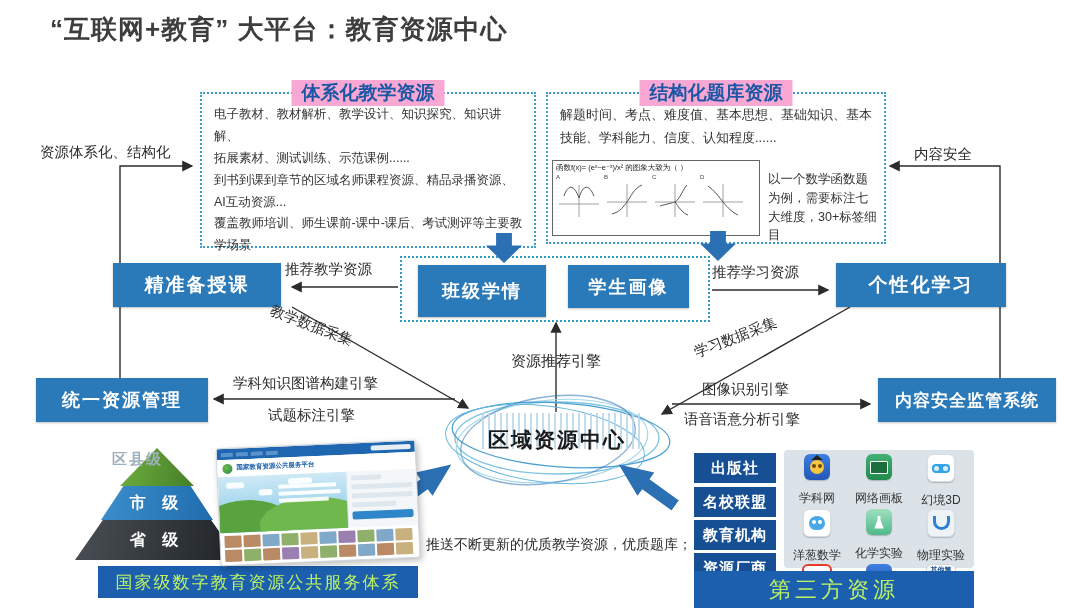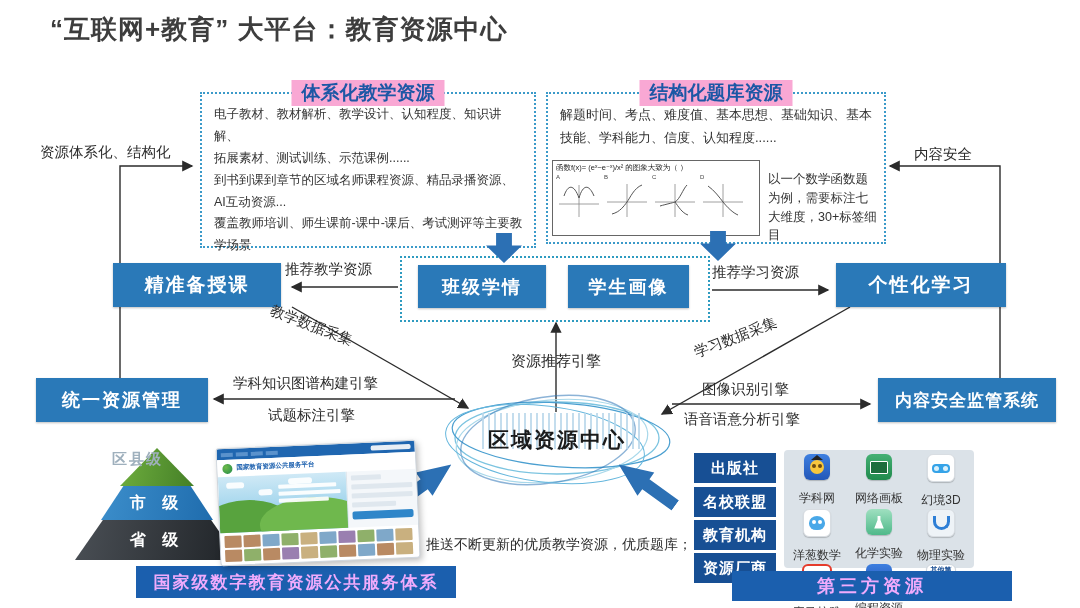--- a/index.html
+++ b/index.html
@@ -24,21 +24,21 @@
   .mathbox .formula{font-size:7.5px;color:#222;white-space:nowrap;overflow:hidden;}
   .graphs{display:flex;gap:2px;margin-top:1px;}
   .gopt{font-size:6px;color:#444;text-align:left;line-height:1;}
   .note{left:768px;top:170px;width:112px;font-size:12.5px;color:#333;line-height:1.5;z-index:3;}
   
   .tier{position:absolute;display:flex;align-items:center;justify-content:center;color:#fff;font-weight:bold;}
   .tier1{left:120px;top:448px;width:74px;height:38px;background:linear-gradient(100deg,#6fae3e,#447f27);clip-path:polygon(50% 0,100% 100%,0 100%);}
   .tier2{left:101px;top:486px;width:112px;height:34px;background:linear-gradient(100deg,#3c8ecb,#1f6cad);clip-path:polygon(20% 0,80% 0,100% 100%,0 100%);font-size:16px;letter-spacing:6px;}
   .tier3{left:75px;top:520px;width:164px;height:40px;background:linear-gradient(100deg,#4a4f55,#1f2327);clip-path:polygon(17% 0,83% 0,100% 100%,0 100%);font-size:16px;letter-spacing:6px;}
   .tier0-label{left:112px;top:450px;font-size:15px;font-weight:bold;color:#9fb0bd;letter-spacing:2px;z-index:2;}
-  .banner{background:#1b5fae;color:#f0abfc;font-weight:bold;display:flex;align-items:center;justify-content:center;z-index:3;letter-spacing:2px;margin-left:38px;}
+  .banner{background:#1b5fae;color:#bef264;font-weight:normal;display:flex;align-items:center;justify-content:center;z-index:3;letter-spacing:2px;}
   
   .site{left:218px;top:444px;width:198px;height:116px;background:#fff;border:1px solid #cfd6dd;border-radius:3px;transform:rotate(-2.5deg);box-shadow:2px 3px 6px rgba(0,0,0,.25);z-index:4;overflow:hidden;}
   .site .nav{height:11px;background:#1f66b0;display:flex;align-items:center;gap:3px;padding:0 4px;}
   .site .nav i{display:block;width:12px;height:4px;background:#5a92cc;}
   .site .nav .srch{margin-left:auto;width:40px;height:5px;background:#e8eef5;border-radius:2px;}
   .site .logo-row{height:17px;display:flex;align-items:center;gap:4px;padding:0 5px;background:#fff;}
   .site .logo-dot{width:10px;height:10px;border-radius:50%;background:radial-gradient(circle at 35% 35%,#6fba4a,#1f8a4c);}
   .site .site-name{font-size:6.5px;font-weight:bold;color:#1a5fae;white-space:nowrap;}
   .site .hero{position:relative;height:56px;display:flex;}
   .site .scene{position:relative;width:128px;background:linear-gradient(#cfe9f6,#9fd4ec 60%,#7cc3e4);overflow:hidden;}
@@ -114,21 +114,21 @@
       <ellipse cx="548" cy="440" rx="88" ry="43" stroke="#2e75b6" stroke-width="1.4" opacity="0.55" transform="rotate(-9 548 440)"></ellipse>
       <ellipse cx="545" cy="444" rx="100" ry="38" stroke="#66b7dd" stroke-width="1" transform="rotate(7 545 444)"></ellipse>
     </g>
   </svg>
 
   <div class="abs title">“互联网+教育” 大平台：教育资源中心</div>
 
   <div class="abs dashbox" style="left:200px;top:92px;width:332px;height:152px;">
     <div class="dtitle">体系化教学资源</div>
     <div class="dbody">
-      <div>电子教材、教材解析、教学设计、认知程度、知识讲解、</div>
+      <div>电子教材、教材解析、教学设计、知识探究、知识讲解、</div>
       <div>拓展素材、测试训练、示范课例......</div>
       <div>到书到课到章节的区域名师课程资源、精品录播资源、AI互动资源...</div>
       <div>覆盖教师培训、师生课前-课中-课后、考试测评等主要教学场景</div>
     </div>
   </div>
 
   <div class="abs dashbox" style="left:546px;top:92px;width:336px;height:148px;">
     <div class="dtitle">结构化题库资源</div>
     <div class="dbody" style="font-size:13px;">
       <div>解题时间、考点、难度值、基本思想、基础知识、基本技能、学科能力、信度、认知程度......</div>
@@ -168,21 +168,21 @@
           </svg></div>
     </div>
   </div>
   <div class="abs note">以一个数学函数题为例，需要标注七大维度，30+标签细目</div>
 
   <div class="abs down-arrow" style="left:486px;top:233px;"></div>
   <div class="abs down-arrow" style="left:700px;top:231px;"></div>
 
   <div class="abs node" style="left:113px;top:263px;width:168px;height:44px;font-size:19px;">精准备授课</div>
   <div class="abs" style="left:400px;top:256px;width:306px;height:62px;border:2px dotted #2e9bc0;z-index:2;"></div>
-  <div class="abs node" style="left:418px;top:265px;width:128px;height:43px;font-size:18px;">班级学情</div>
+  <div class="abs node" style="left:418px;top:265px;width:128px;height:52px;font-size:18px;">班级学情</div>
   <div class="abs node" style="left:568px;top:265px;width:121px;height:43px;font-size:18px;">学生画像</div>
   <div class="abs node" style="left:836px;top:263px;width:170px;height:44px;font-size:19px;">个性化学习</div>
 
   <div class="abs node" style="left:878px;top:378px;width:178px;height:44px;font-size:17px;letter-spacing:1px;">内容安全监管系统</div>
   <div class="abs node" style="left:36px;top:378px;width:172px;height:44px;font-size:18px;">统一资源管理</div>
 
   <div class="abs lbl" style="left:40px;top:143px;">资源体系化、结构化</div>
   <div class="abs lbl" style="left:914px;top:145px;">内容安全</div>
   <div class="abs lbl" style="left:285px;top:260px;">推荐教学资源</div>
   <div class="abs lbl" style="left:712px;top:263px;">推荐学习资源</div>
@@ -316,15 +316,15 @@
         <div class="appicon ic-code">
           <span class="codeeye"></span>
         </div>
         <div class="applabel">编程资源</div>
       </div>
     <div class="appcell">
         <div class="appicon ic-more">其他第三方应用…</div>
       </div>
   </div>
 
-  <div class="abs banner" style="left:694px;top:571px;width:280px;height:30px;font-size:18px;letter-spacing:4px;">第三方资源</div>
+  <div class="abs banner" style="left:694px;top:571px;width:280px;height:38px;font-size:22px;letter-spacing:4px;">第三方资源</div>
 
 </div>
 
 </body></html>

